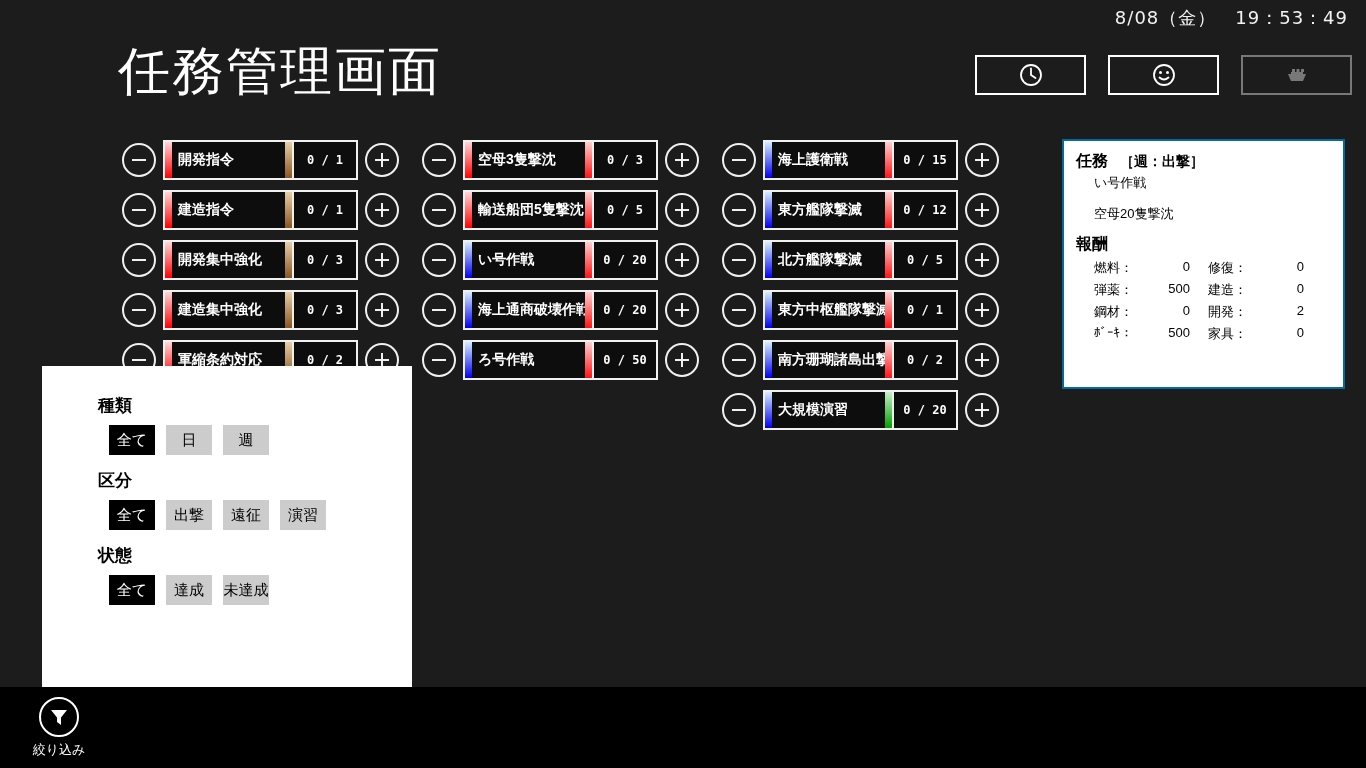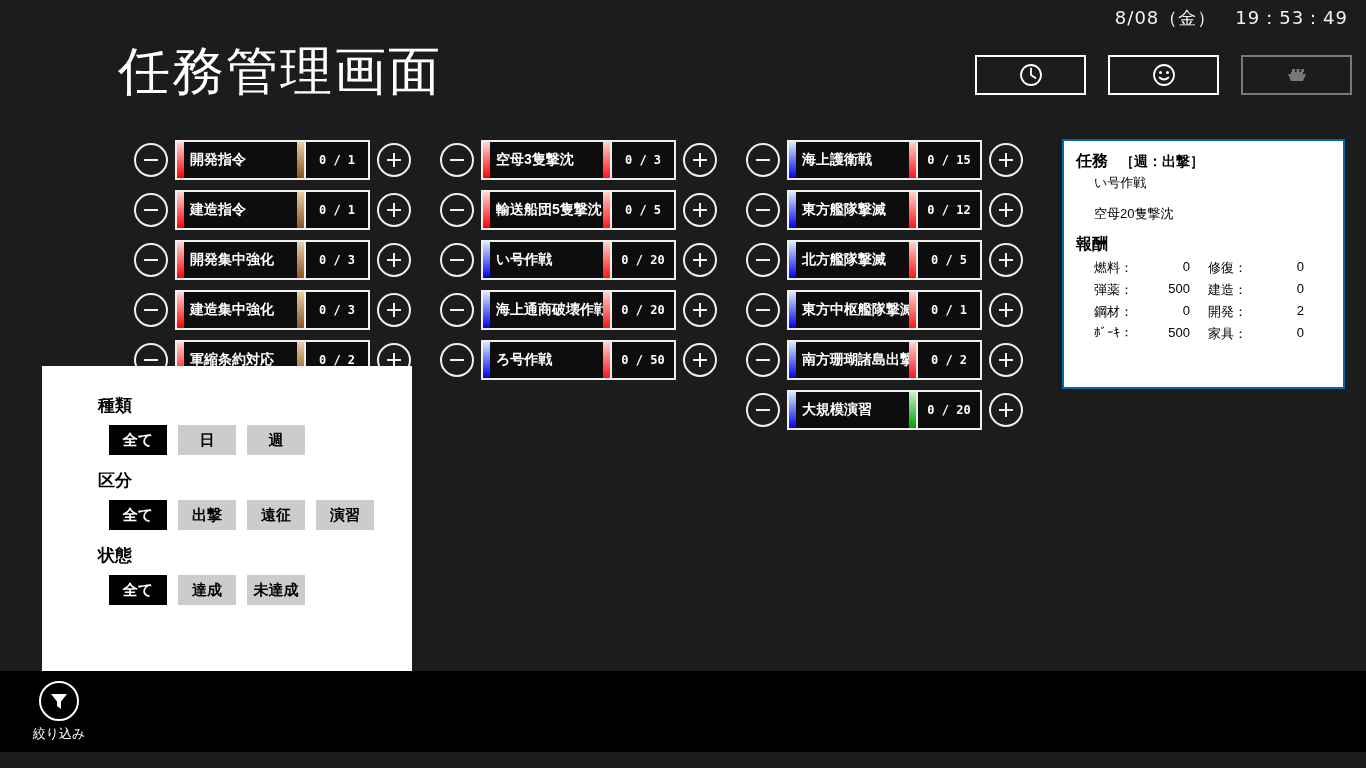--- a/index.html
+++ b/index.html
@@ -46,22 +46,22 @@
     border: 2px solid #ffffff;
     background: #1c1c1c;
     display: flex; align-items: center; justify-content: center;
     cursor: pointer;
   }
   .mode-btn.disabled { border-color: #787878; }
   .mode-btn svg { display: block; }
 
   
   #task-area {
-    position: absolute; left: 134px; top: 140px;
-    display: flex; gap: 6px; justify-content: flex-end;
+    position: absolute; left: 122px; top: 140px;
+    display: flex; gap: 0px; justify-content: flex-end;
   }
   .task-col { width: 300px; }
   .task-row {
     display: flex; align-items: center;
     height: 40px; margin-bottom: 10px;
   }
   .circ-btn {
     width: 34px; height: 34px; min-width: 34px;
     border: 2px solid #f0f0f0;
     border-radius: 50%;
@@ -150,33 +150,33 @@
     background: #ffffff;
     color: #000000;
     padding: 28px 0 0 56px;
   }
   .fgroup-title {
     font-size: 17px; font-weight: bold;
     margin-bottom: 8px;
   }
   .fbtn-row { display: flex; gap: 11px; margin-bottom: 8px; }
   .fbtn {
-    width: 58px; height: 30px;
+    width: 46px; height: 30px;
     display: flex; align-items: center; justify-content: center;
     background: #cccccc; color: #000000;
-    font-size: 15px; font-weight: bold;
+    font-size: 15px; font-weight: normal;
     cursor: pointer;
   }
   .fbtn.sel { background: #000000; color: #ffffff; }
   .fgroup { margin-bottom: 14px; padding-left: 11px; }
   .fgroup .fgroup-title { margin-left: -11px; }
 
   
   #bottom-bar {
-    position: absolute; left: 0; bottom: 16px;
+    position: absolute; left: 0; bottom: 0;
     width: 1366px; height: 81px;
     background: #000000;
   }
   .bottom-action {
     position: absolute; top: 10px;
     width: 80px;
     display: flex; flex-direction: column; align-items: center;
     cursor: pointer;
   }
   #action-filter { left: 19px; }

